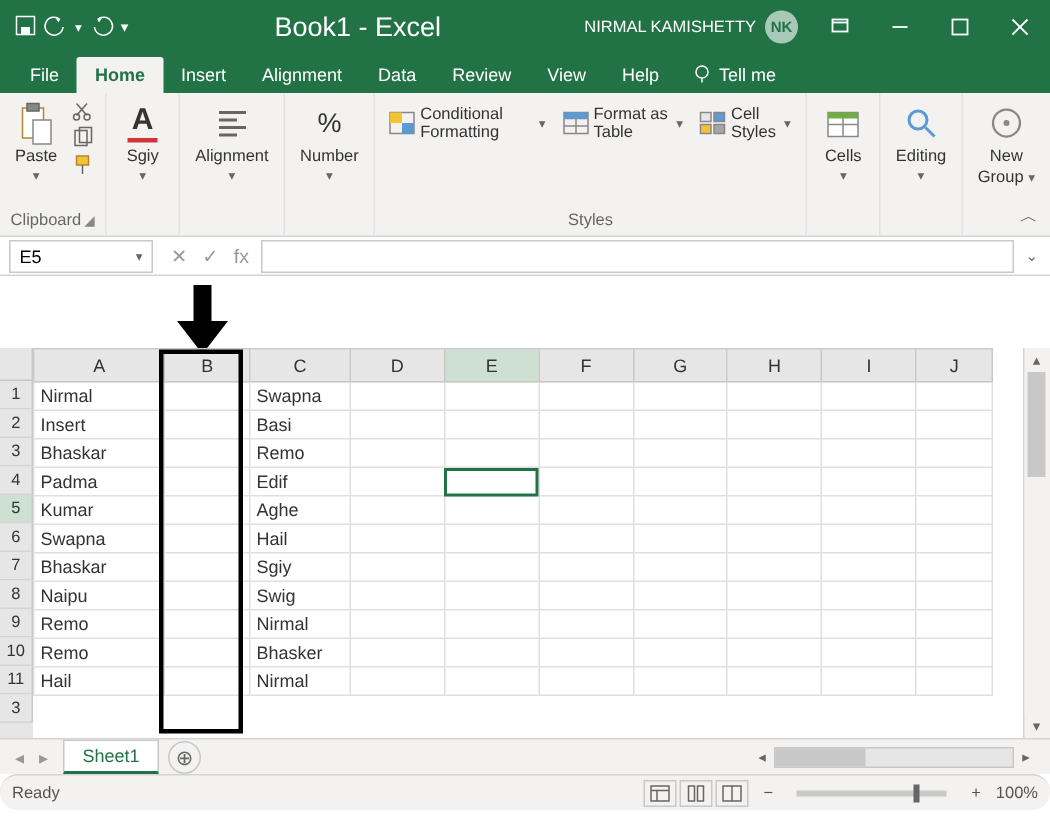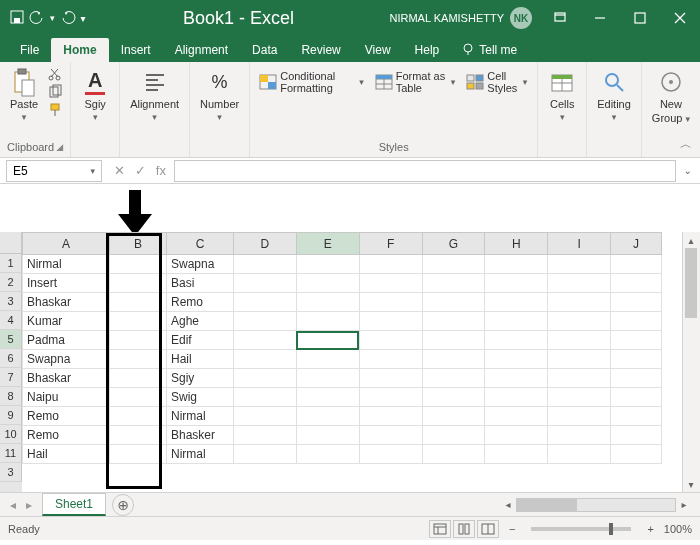--- a/index.html
+++ b/index.html
@@ -60,21 +60,21 @@
 
 .sheettabs { height: 24px; background: #f3f2f1; border-top: 1px solid #d4d4d4; display: flex; align-items: center; font-size: 12px; }
 .navsheet { display:flex; gap:2px; padding:0 6px; }
 .navsheet span { width:14px; text-align:center; color:#999;}
 .sheet { padding: 3px 12px; border: 1px solid #c8c8c8; background:#fff; border-bottom: 2px solid #217346; color:#217346;}
 .addsheet { width:22px; height:22px; border:1px solid #c8c8c8; border-radius:50%; display:flex; align-items:center; justify-content:center; color:#666; margin-left:6px; font-size:14px;}
 .hscroll { margin-left:auto; display:flex; align-items:center; width:200px;}
 .hscroll .track { width:160px; height:14px; background:#e6e6e6; position:relative; border:1px solid #c8c8c8;}
 .hscroll .thumb { position:absolute; left:0; top:0; width:60px; height:12px; background:#c8c8c8;}
 
-.status { height: 24px; background: #f3f2f1; border-top: 1px solid #d4d4d4; display: flex; align-items: center; font-size: 11px; color: #555; padding: 0 8px; gap: 10px; }
+.status { height: 24px; background: #f3f2f1; border-top: 1px solid #d4d4d4; display: flex; align-items: center; font-size: 11px; color: #555; padding: 0 8px; gap: 10px; border-radius: 12px; }
 .status .views { margin-left:auto; display:flex; gap:2px;}
 .status .vbtn { width:22px; height:18px; border:1px solid #c8c8c8; display:flex; align-items:center; justify-content:center;}
 .status .zoomslider { width:100px; height:4px; background:#c8c8c8; position:relative; margin:0 6px;}
 .status .zoomslider .handle { position:absolute; right:18px; top:-4px; width:4px; height:12px; background:#666;}
 
 .chev { font-size:9px; color:#666; }
 .dlaunch { font-size:9px; color:#888; }
 svg { overflow: visible; }
 </style>
 </head>
@@ -416,37 +416,37 @@
             <td>Remo</td>
             <td></td>
             <td></td>
             <td></td>
             <td></td>
             <td></td>
             <td></td>
             <td></td>
           </tr>
           <tr>
+            <td>Padma</td>
+            <td></td>
+            <td>Edif</td>
+            <td></td>
+            <td class="sel"></td>
+            <td></td>
+            <td></td>
+            <td></td>
+            <td></td>
+            <td></td>
+          </tr>
+          <tr>
             <td>Kumar</td>
             <td></td>
             <td>Aghe</td>
             <td></td>
             <td></td>
-            <td></td>
-            <td></td>
-            <td></td>
-            <td></td>
-            <td></td>
-          </tr>
-          <tr>
-            <td>Padma</td>
-            <td></td>
-            <td>Edif</td>
-            <td></td>
-            <td class="sel"></td>
             <td></td>
             <td></td>
             <td></td>
             <td></td>
             <td></td>
           </tr>
           <tr>
             <td>Swapna</td>
             <td></td>
             <td>Hail</td>

